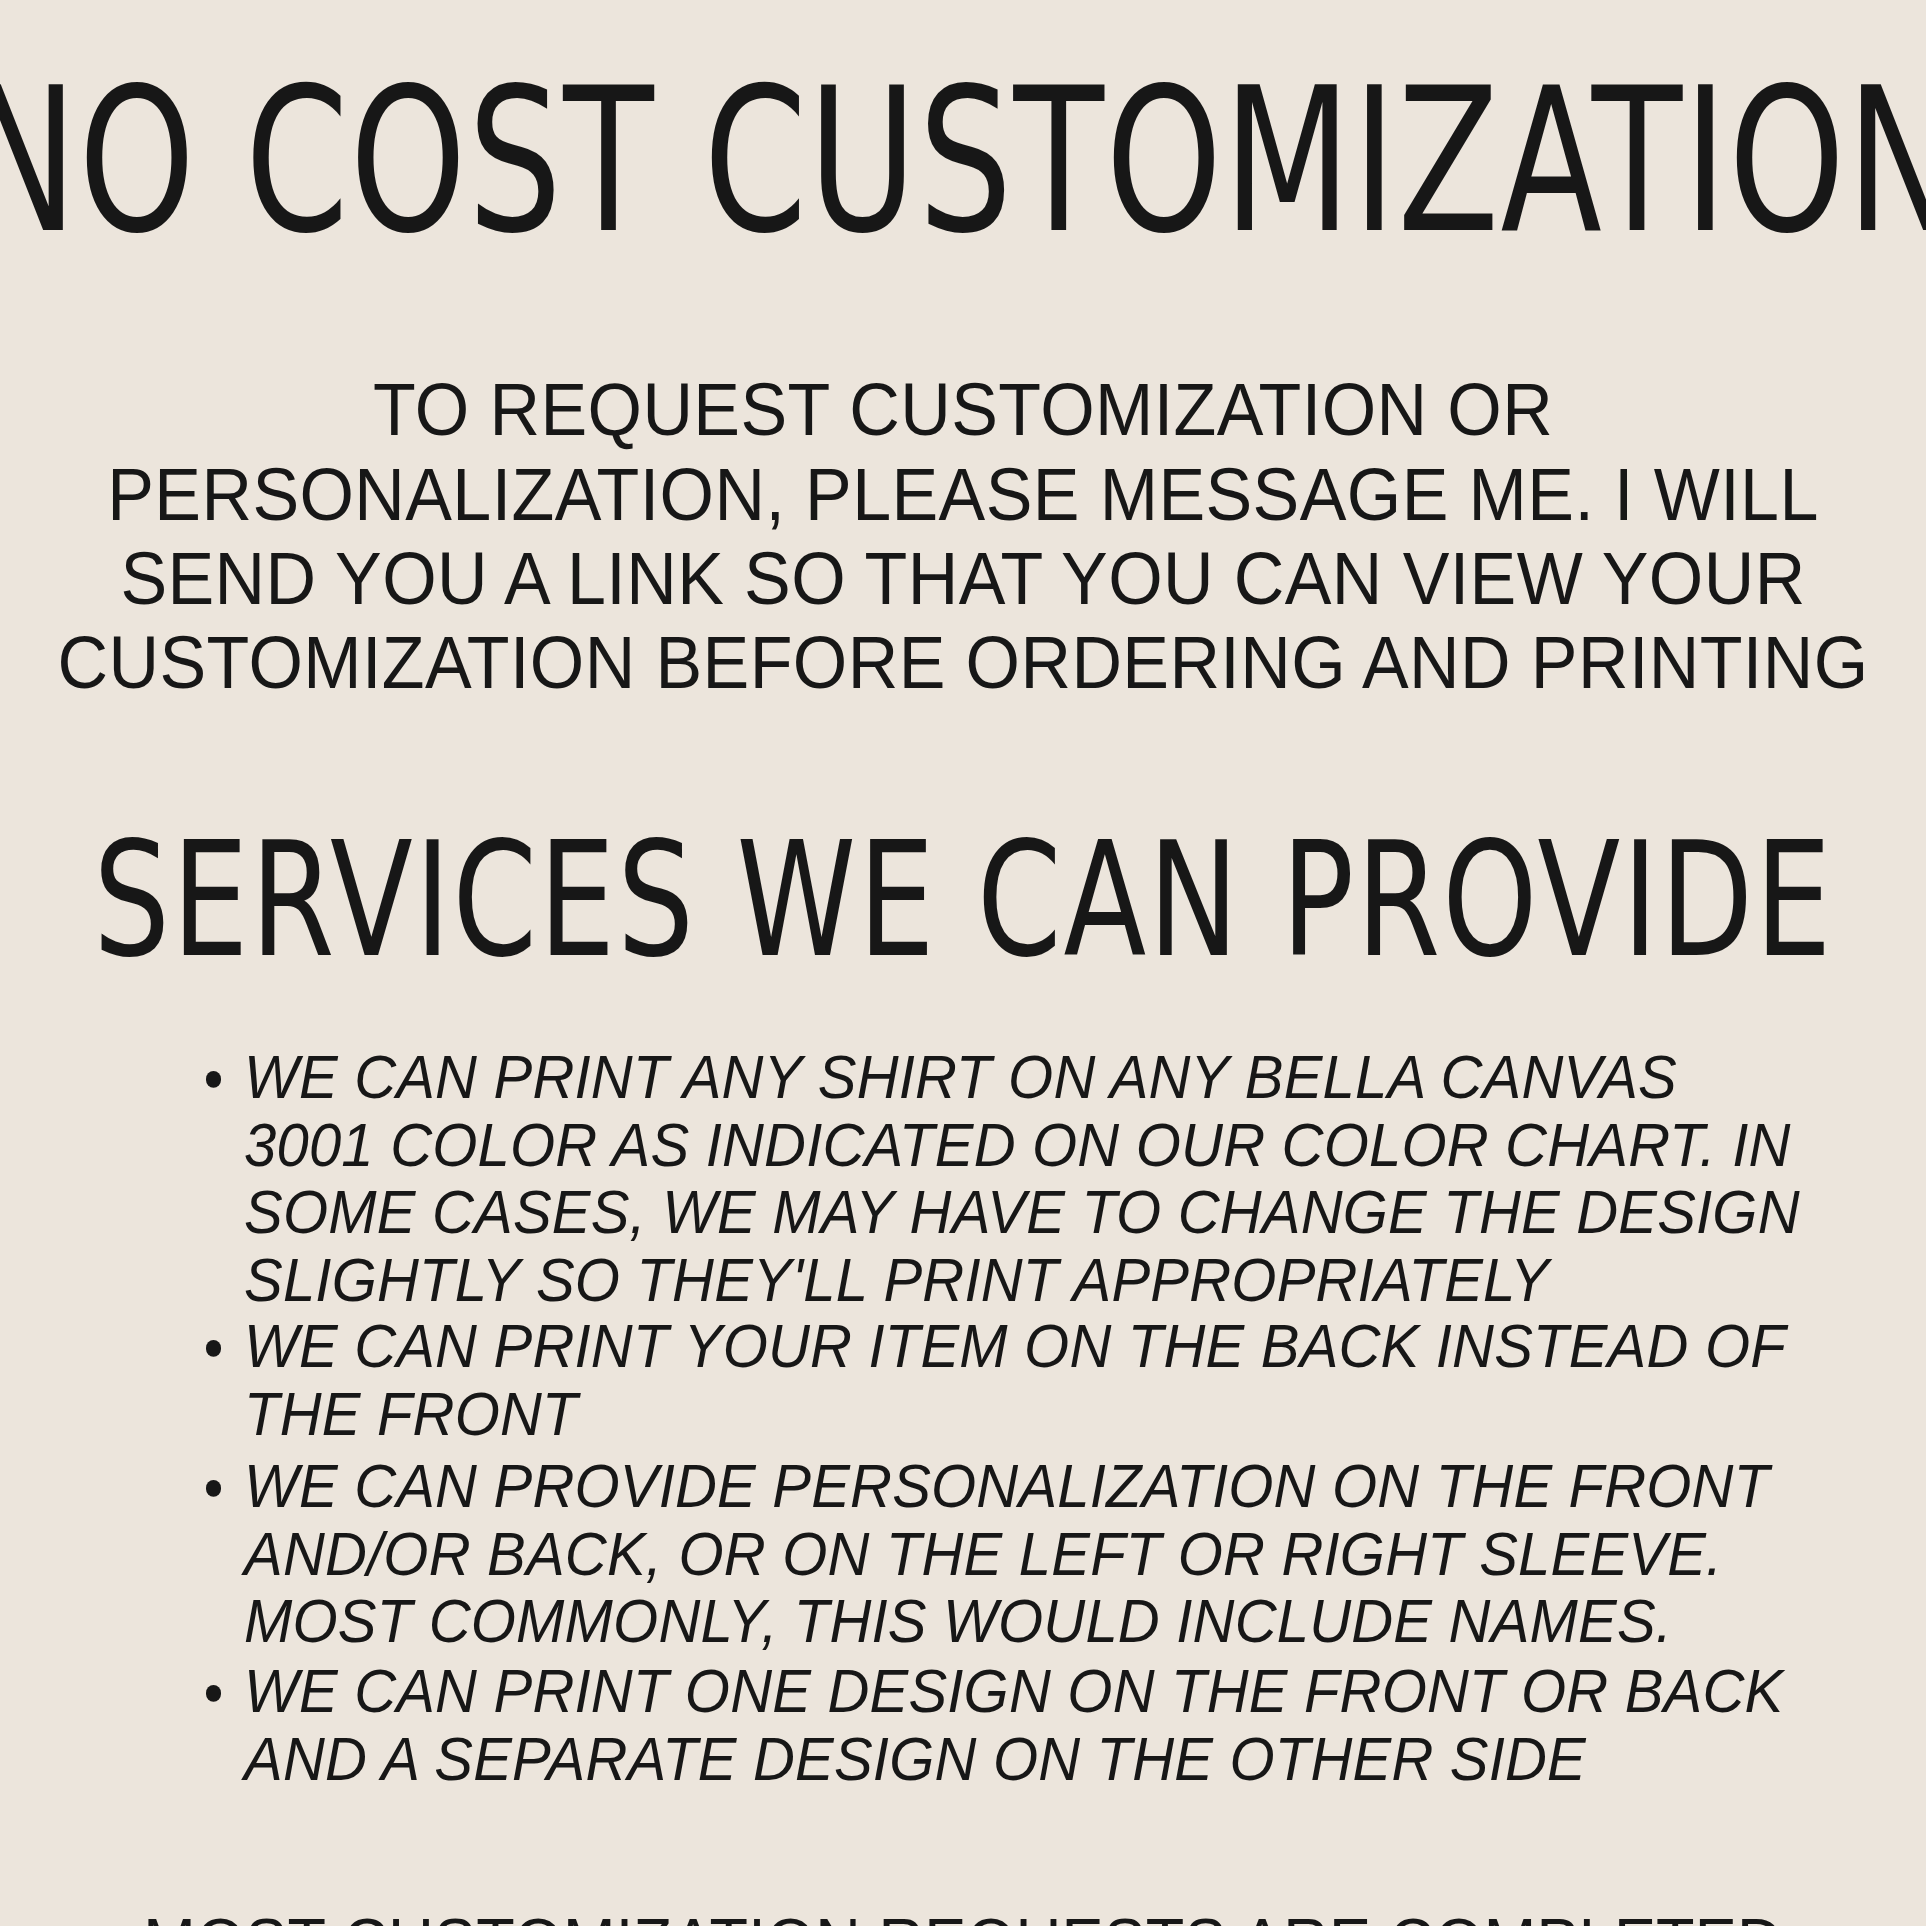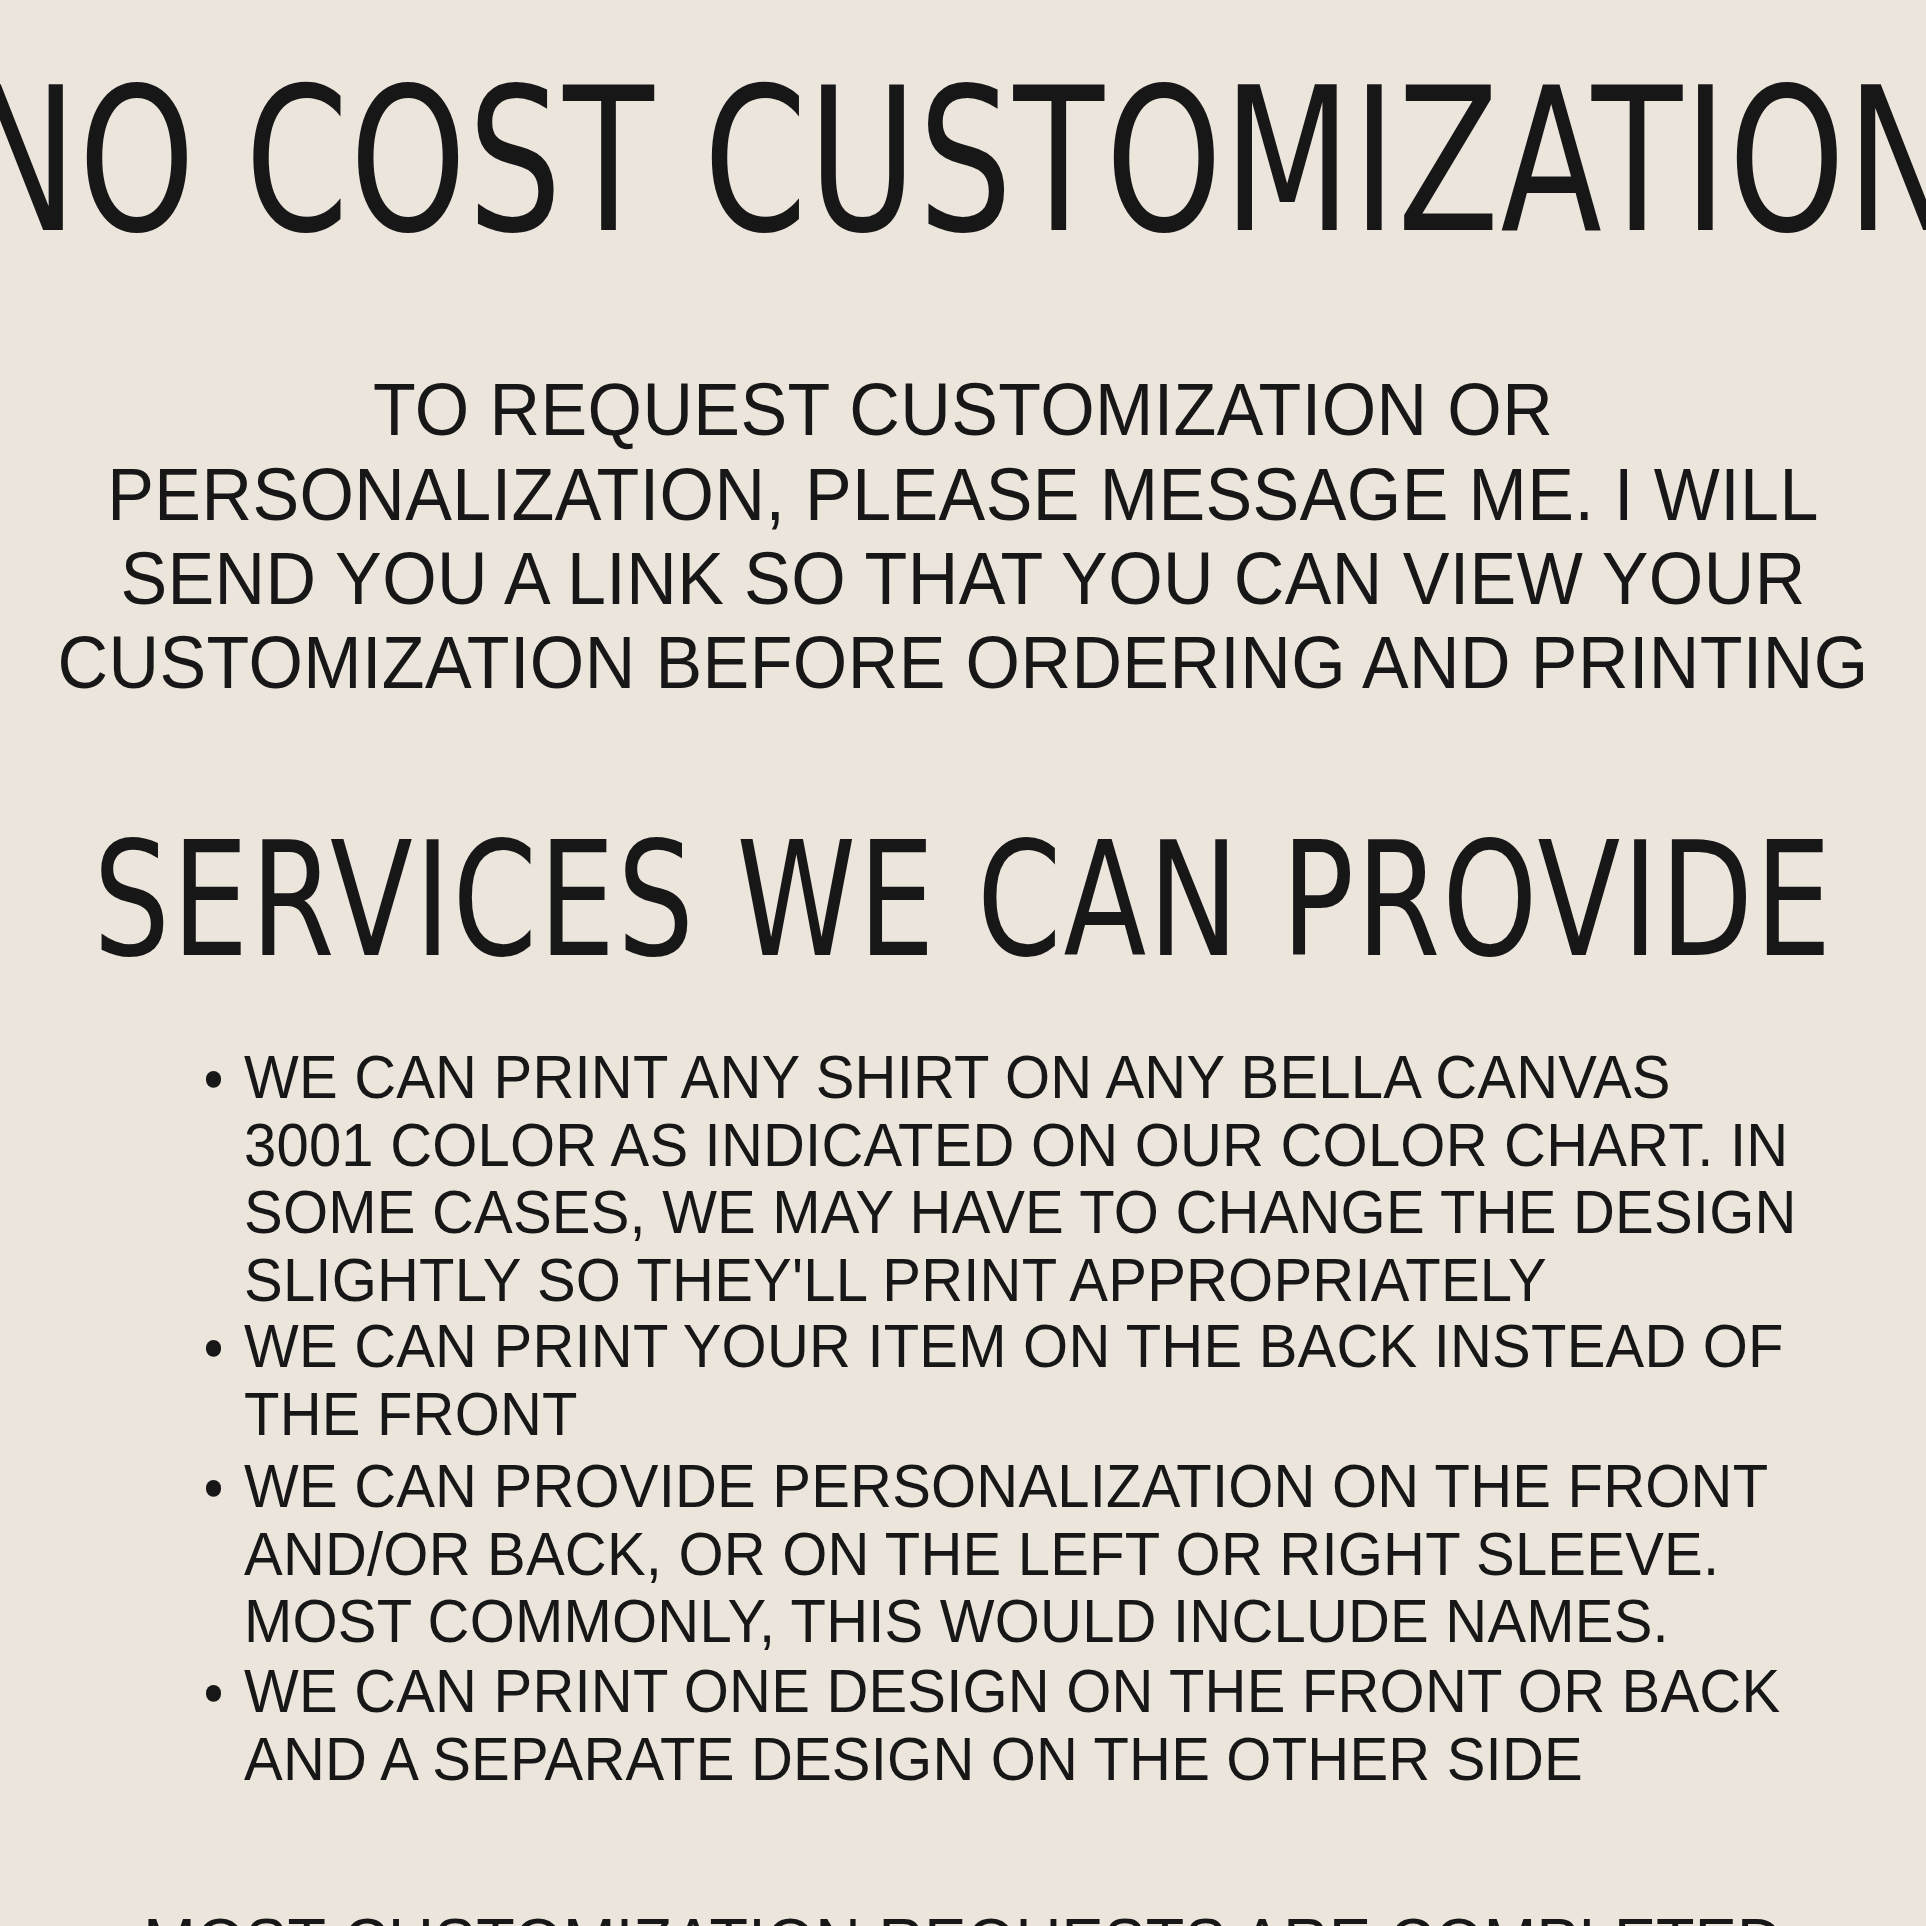--- a/index.html
+++ b/index.html
@@ -56,20 +56,21 @@
     margin: 68px 0 68px 0;
     white-space: nowrap;
   }
   ul.services {
     list-style: none;
     margin: 31px 0 0 0;
     padding: 0;
     width: 1612px;
     align-self: center;
     margin-left: 86px;
+    font-style: italic;
   }
   ul.services li {
     position: relative;
     padding-left: 44px;
     font-size: 58px;
     line-height: 1.12;
     letter-spacing: 0.2px;
     margin-bottom: 10px;
     transform: scaleY(1.04);
     transform-origin: left top;

